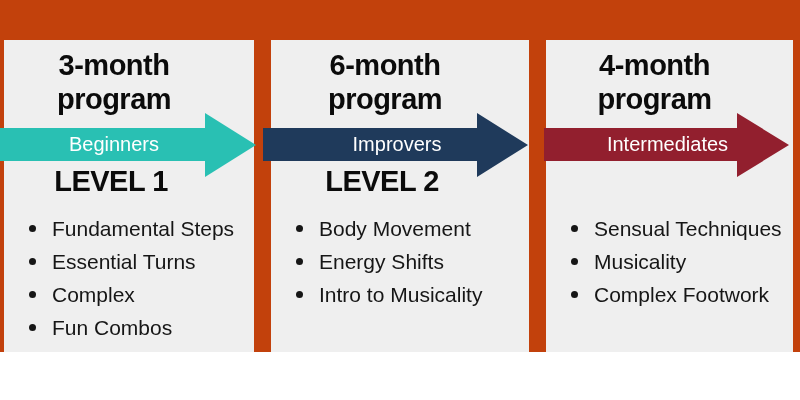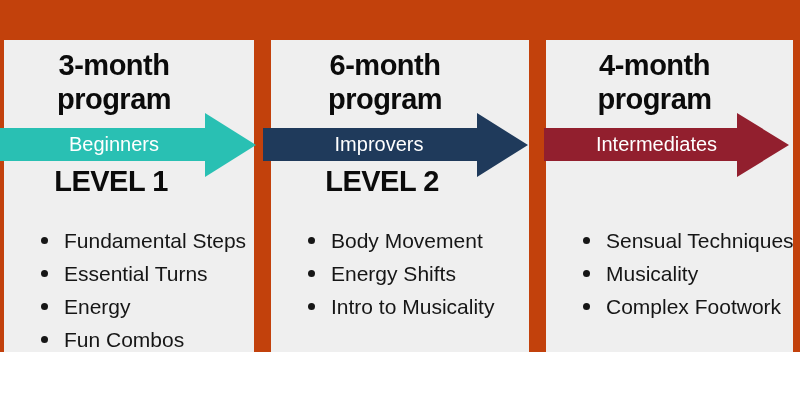--- a/index.html
+++ b/index.html
@@ -12,21 +12,21 @@
   }
   .card-title{
     position:absolute;top:8px;left:0;right:30px;text-align:center;
     font-size:29px;font-weight:bold;line-height:34px;color:#0B0B0B;letter-spacing:-0.5px;
   }
   .level{
     position:absolute;top:124px;left:0;right:36px;text-align:center;
     font-size:29px;font-weight:bold;line-height:34px;color:#0B0B0B;letter-spacing:-0.5px;
   }
   .bullets{
-    position:absolute;top:168px;left:12px;right:2px;margin:16px;padding:0;list-style:none;
+    position:absolute;top:168px;left:12px;right:2px;margin:4px;padding:0;list-style:none;
     font-size:21px;line-height:33px;color:#161616;
   }
   .bullets li{position:relative;padding-left:32px;white-space:nowrap;}
   .bullets li::before{
     content:"";position:absolute;left:9px;top:13px;width:7px;height:7px;
     border-radius:50%;background:#161616;
   }
   .arrow{position:absolute;top:113px;height:64px;}
   .arrow svg{display:block;position:absolute;left:0;top:0;}
   .arrow-label{
@@ -41,21 +41,21 @@
 
   <div class="card" style="left:4px;width:250px;">
     <div class="card-title">
       <div>3-month</div>
       <div>program</div>
     </div>
     <div class="level">LEVEL 1</div>
     <ul class="bullets">
       <li>Fundamental Steps</li>
       <li>Essential Turns</li>
-      <li>Energy</li>
+      <li>Complex</li>
       <li>Fun Combos</li>
     </ul>
   </div>
 
   <div class="card" style="left:271px;width:258px;">
     <div class="card-title">
       <div>6-month</div>
       <div>program</div>
     </div>
     <div class="level">LEVEL 2</div>
@@ -82,23 +82,23 @@
     <svg width="256" height="64" viewBox="0 0 256 64">
       <polygon points="0,15 205,15 205,0 256,32 205,64 205,48 0,48" fill="#29C0B3"></polygon>
     </svg>
     <div class="arrow-label" style="left:4px;width:220px;">Beginners</div>
   </div>
 
   <div class="arrow" style="left:263px;width:265px;">
     <svg width="265" height="64" viewBox="0 0 265 64">
       <polygon points="0,15 214,15 214,0 265,32 214,64 214,48 0,48" fill="#1F3A5B"></polygon>
     </svg>
-    <div class="arrow-label" style="left:2px;width:228px;">Improvers</div>
+    <div class="arrow-label" style="left:20px;width:228px;">Improvers</div>
   </div>
 
   <div class="arrow" style="left:544px;width:245px;">
     <svg width="245" height="64" viewBox="0 0 245 64">
       <polygon points="0,15 193,15 193,0 245,32 193,64 193,48 0,48" fill="#921F2E"></polygon>
     </svg>
-    <div class="arrow-label" style="left:4px;width:217px;">Intermediates</div>
+    <div class="arrow-label" style="left:15px;width:217px;">Intermediates</div>
   </div>
 
 </div>
 
 </body></html>

